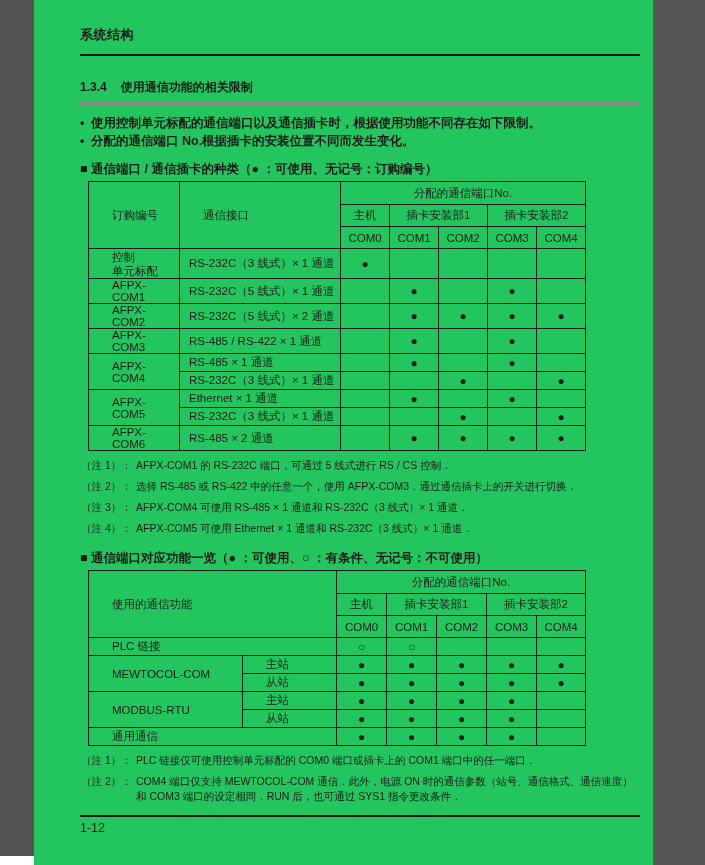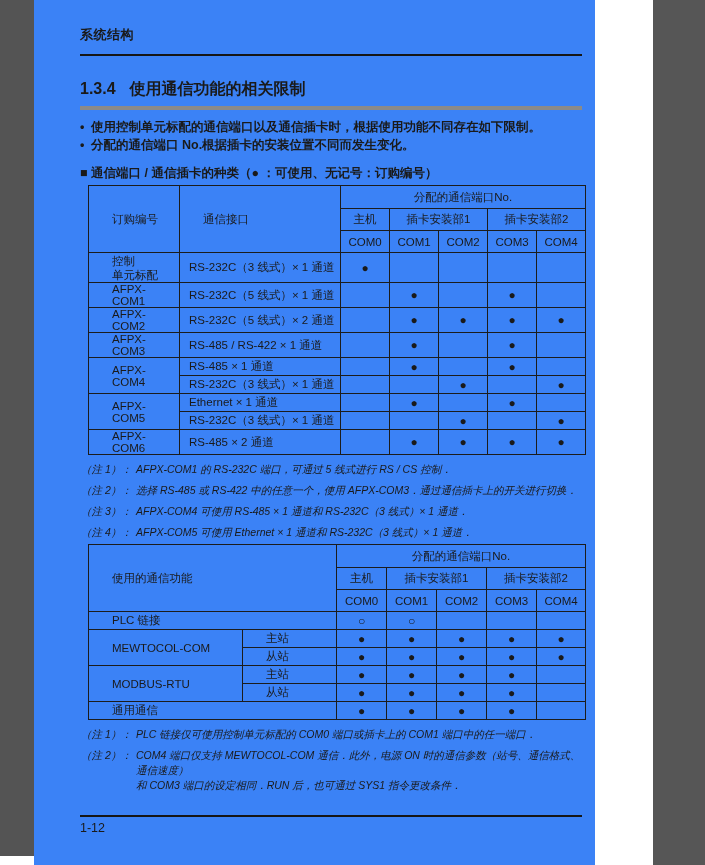--- a/index.html
+++ b/index.html
@@ -5,28 +5,28 @@
   html,body { margin:0; padding:0; }
   body {
     width:705px; height:865px; position:relative; background:#ffffff;
     font-family:"Liberation Sans","DejaVu Sans",sans-serif; color:#1a1a1a;
     overflow:hidden;
   }
   .edge-strip { position:absolute; top:0; }
   .edge-left  { left:0; width:34px; height:856px; background:#545454; }
   .edge-right { left:653px; width:52px; height:865px; background:#565656; }
 
-  .page { position:absolute; left:34px; top:0; width:561px; height:865px; background:#3b82f6; }
+  .page { position:absolute; left:34px; top:0; width:619px; height:865px; background:#22c55e; }
   .content { position:relative; box-sizing:border-box; height:100%; padding:27px 13px 0 46px; }
 
   .running-header { font-size:13px; font-weight:bold; line-height:16px; letter-spacing:0.5px; }
   .header-rule { margin-top:11px; border-top:2px solid #161616; }
 
   .section-heading { margin-top:23px; display:flex; align-items:baseline; gap:14px;
-                     font-size:16px; font-weight:bold; }
+                     font-size:12px; font-weight:bold; }
   .thick-rule { margin-top:6px; height:4px; background:#8a8a8a; }
 
   .intro { margin-top:9px; }
   .bullet-item { font-size:12.5px; font-weight:bold; line-height:17.5px; display:flex; }
   .bullet-item .bm { width:11px; flex:none; }
 
   .tbl-heading { margin-top:11px; font-size:12.5px; font-weight:bold; line-height:16px; }
 
   table { border-collapse:collapse; table-layout:fixed; width:497px; margin:4px 0 0 8px;
           font-size:11.5px; }
@@ -35,21 +35,21 @@
   thead tr.h2 th { height:21px; }
   thead tr.h3 th { height:21px; }
   th { font-weight:normal; text-align:center; vertical-align:middle; }
   th.left, td.label { text-align:left; padding-left:23px; vertical-align:middle; }
   tbody td { height:17px; vertical-align:middle; }
   td.iface { text-align:left; padding-left:9px; }
   td.mark { text-align:center; font-size:12px; line-height:1; }
   tr.tall td { height:29px; }
   .pre { white-space:pre-line; line-height:14px; }
 
-  .notes { margin-top:7px; margin-left:1px;font-style:italic; }
+  .notes { margin-top:7px; margin-left:1px; }
   .note { display:flex; font-size:10.5px; line-height:15px; margin-top:6px; }
   .note .nl { flex:none; width:55px; }
   .note .nt { white-space:pre-line; }
 
   .footer { position:absolute; left:46px; right:13px; top:815px; border-top:2px solid #161616; }
   .page-number { margin-top:4px; font-size:12.5px; }
 </style>
 </head>
 <body>
 
@@ -206,20 +206,21 @@
       <div class="note">
         <span class="nl">（注 3）：</span>
         <span class="nt">AFPX-COM4 可使用 RS-485 × 1 通道和 RS-232C（3 线式）× 1 通道．</span>
       </div>
       <div class="note">
         <span class="nl">（注 4）：</span>
         <span class="nt">AFPX-COM5 可使用 Ethernet × 1 通道和 RS-232C（3 线式）× 1 通道．</span>
       </div>
     </div>
 
+    <div class="tbl-heading" style="margin-top:14px">■ 通信端口对应功能一览（● ：可使用、○ ：有条件、无记号：不可使用）</div>
 
     <table>
       <colgroup>
         <col style="width:154px">
           <col style="width:94px">
         <col style="width:50px">
           <col style="width:50px">
           <col style="width:50px">
           <col style="width:50px">
           <col style="width:49px">

